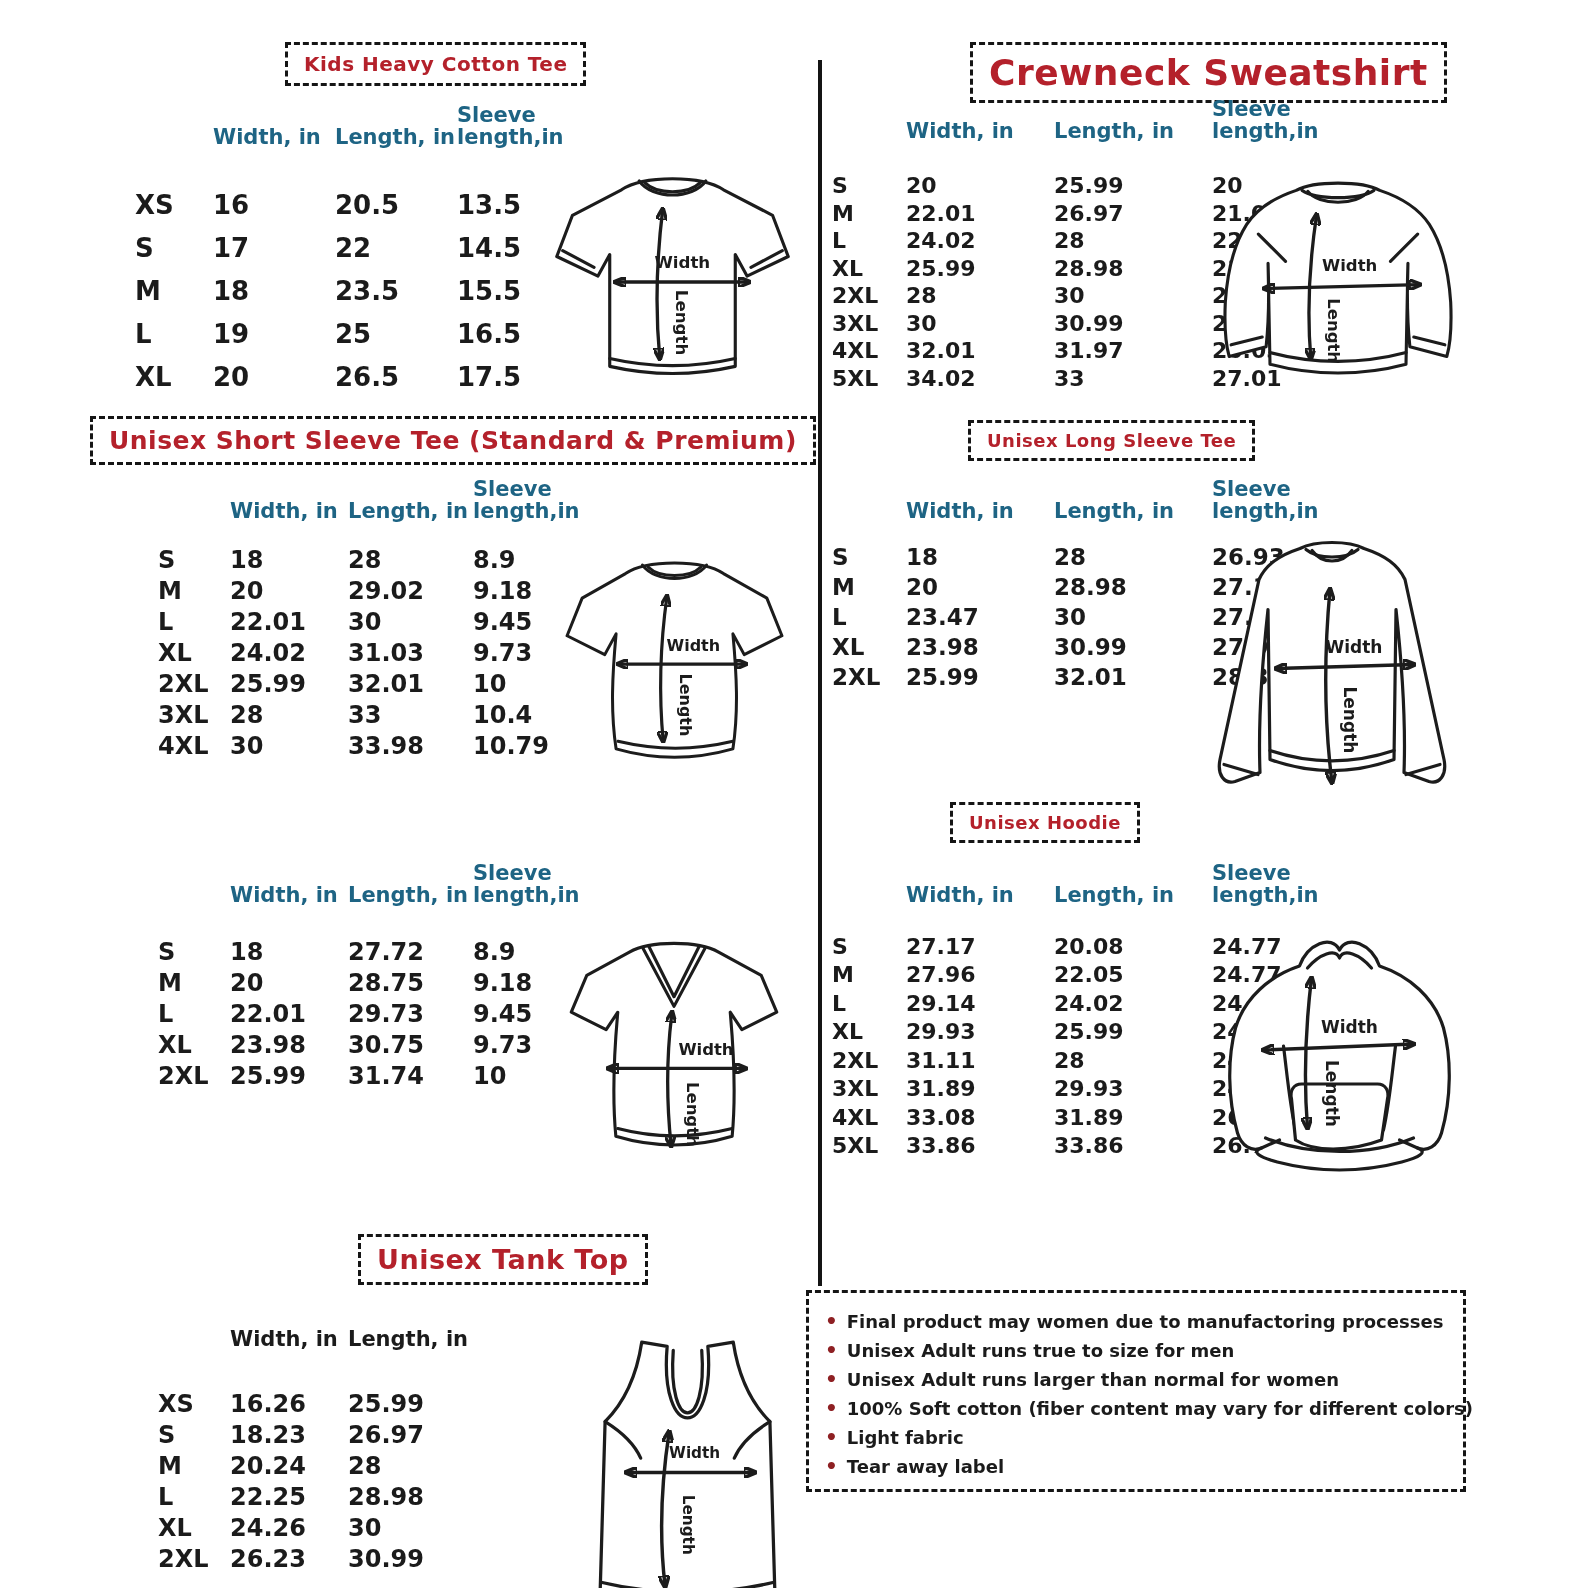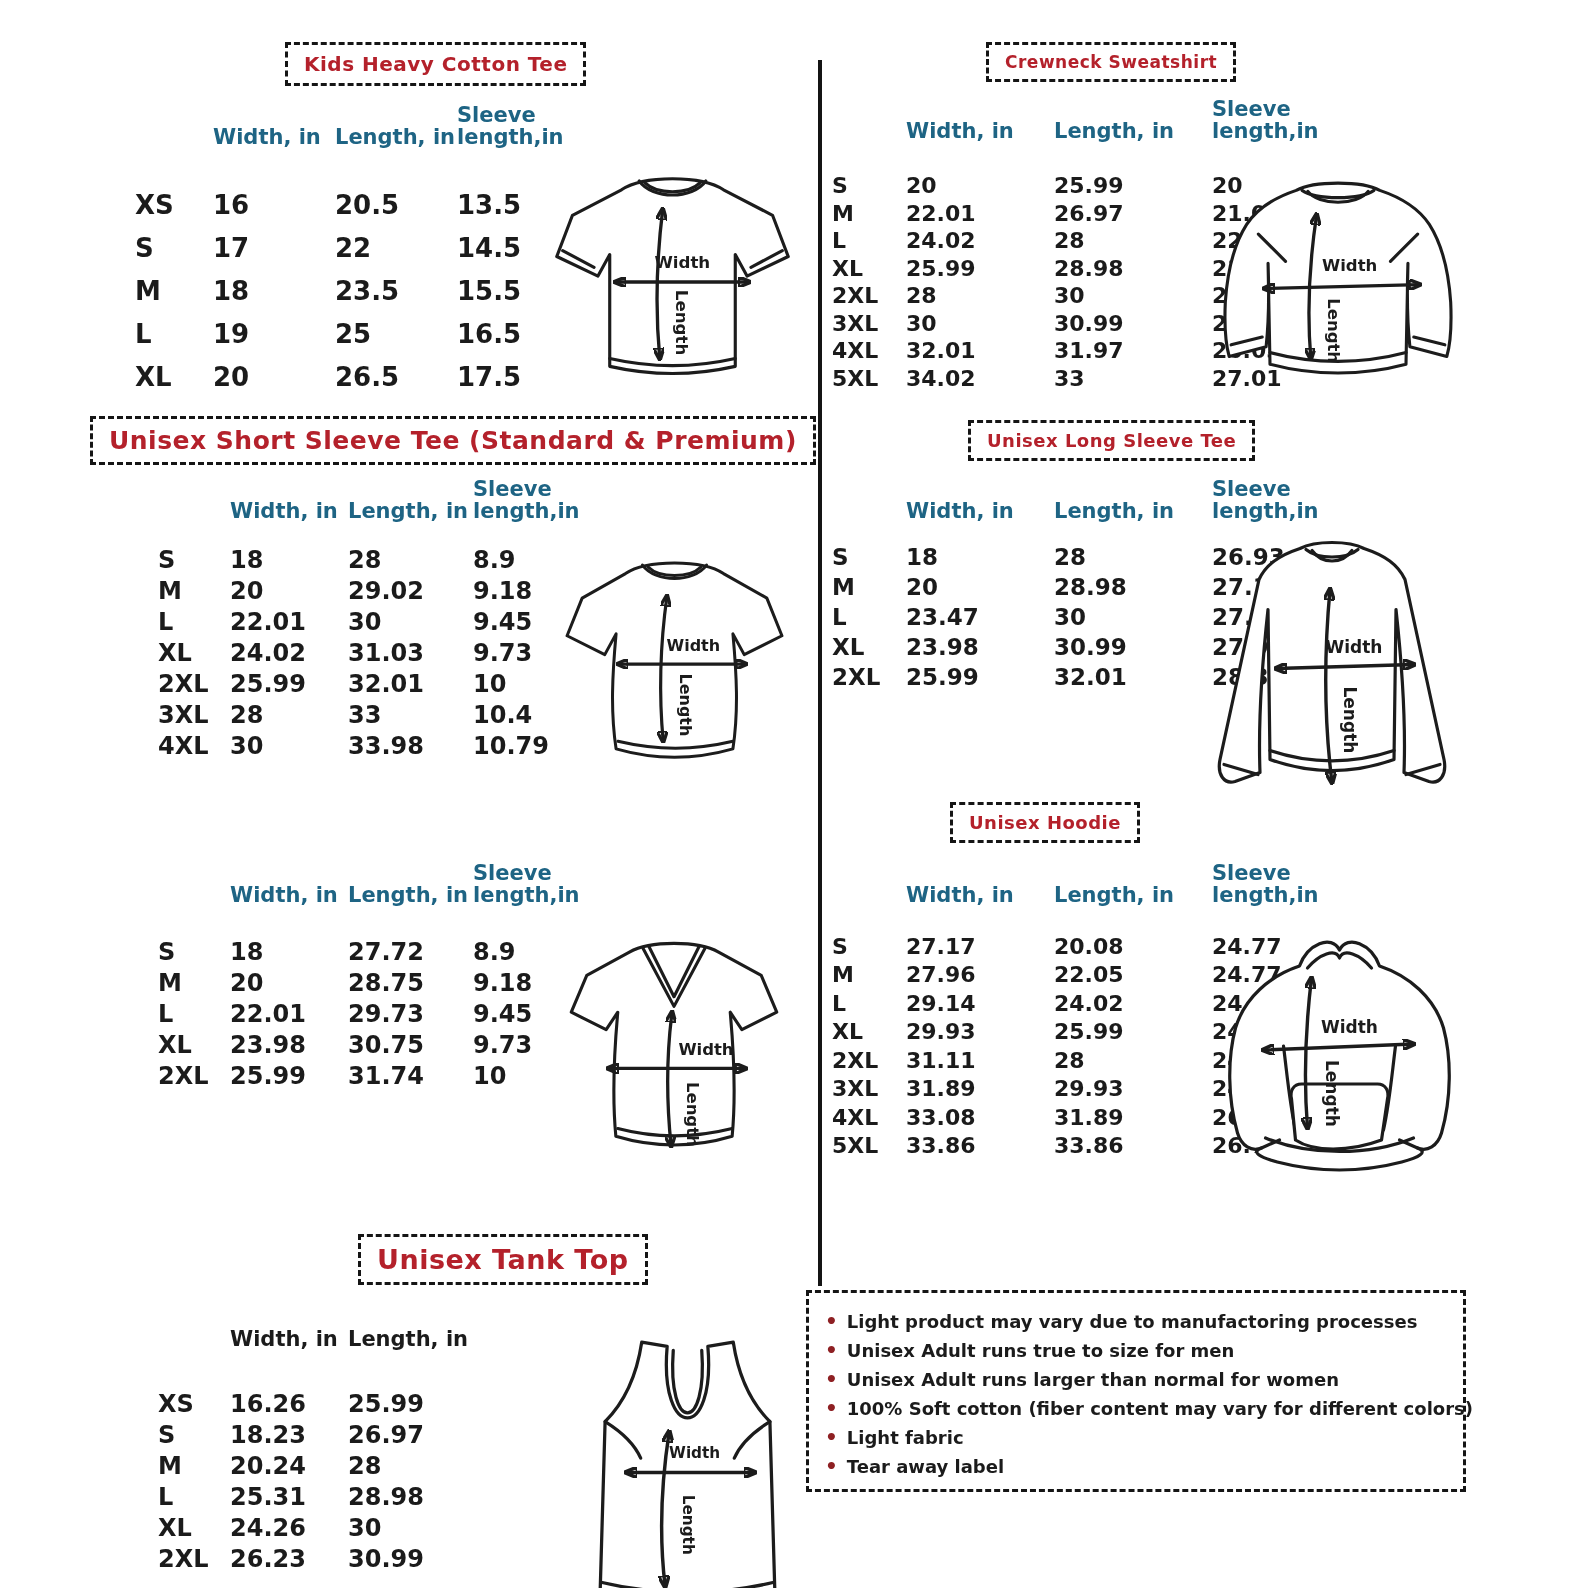--- a/index.html
+++ b/index.html
@@ -226,21 +226,21 @@
       <div class="cell size-cell">XS</div>
       <div class="cell">16.26</div>
       <div class="cell">25.99</div>
       <div class="cell size-cell">S</div>
       <div class="cell">18.23</div>
       <div class="cell">26.97</div>
       <div class="cell size-cell">M</div>
       <div class="cell">20.24</div>
       <div class="cell">28</div>
       <div class="cell size-cell">L</div>
-      <div class="cell">25.31</div>
+      <div class="cell">22.25</div>
       <div class="cell">28.98</div>
       <div class="cell size-cell">XL</div>
       <div class="cell">24.26</div>
       <div class="cell">30</div>
       <div class="cell size-cell">2XL</div>
       <div class="cell">26.23</div>
       <div class="cell">30.99</div>
     </div>
   <svg class="art" style="left:585px;top:100px" width="205" height="295" viewBox="0 0 200 290">
     <defs>
@@ -254,21 +254,21 @@
     <path d="M181,90 C165,100 152,112 146,126"></path>
     <path d="M15,248 C70,261 130,261 185,248"></path>
     <path class="arrow" d="M82,100 C74,152 72,202 78,252" marker-start="url(#ah-tnk)" marker-end="url(#ah-tnk)"></path>
     <path class="arrow" d="M40,140 L166,140" marker-start="url(#ah-tnk)" marker-end="url(#ah-tnk)"></path>
     <text x="107" y="126" text-anchor="middle" style="font-size:15px">Width</text>
     <text transform="rotate(90 96 162)" x="96" y="162" style="font-size:15px">Length</text>
   </svg>
 </div>
 
 <div class="section" style="left:822px;top:38px;width:766px;height:376px">
-  <div class="title-box" style="left:164px;top:4px;font-size:17px">Crewneck Sweatshirt</div>
+  <div class="title-box" style="left:148px;top:4px;font-size:36px">Crewneck Sweatshirt</div>
   <div class="thead cols-right" style="left:10px;top:60px">
     <div class="hcell"></div>
     <div class="hcell">Width, in</div>
     <div class="hcell">Length, in</div>
     <div class="hcell sleeve">
       <span>Sleeve</span>
       <span>length,in</span>
     </div>
   </div>
   <div class="trows cols-right rh275" style="left:10px;top:134px">
@@ -440,21 +440,21 @@
     <path class="arrow" d="M112,50 C106,100 104,150 108,200" marker-start="url(#ah-hod)" marker-end="url(#ah-hod)"></path>
     <path class="arrow" d="M64,122 L214,116" marker-start="url(#ah-hod)" marker-end="url(#ah-hod)"></path>
     <text x="150" y="105" text-anchor="middle">Width</text>
     <text transform="rotate(90 126 132)" x="126" y="132">Length</text>
   </svg>
 </div>
 
 <div class="notes-box" style="left:806px;top:1290px;width:622px;height:168px">
     <div class="note">
       <span class="bullet">•</span>
-      <span>Light product may vary due to manufactoring processes</span>
+      <span>Final product may women due to manufactoring processes</span>
     </div>
     <div class="note">
       <span class="bullet">•</span>
       <span>Unisex Adult runs true to size for men</span>
     </div>
     <div class="note">
       <span class="bullet">•</span>
       <span>Unisex Adult runs larger than normal for women</span>
     </div>
     <div class="note">

